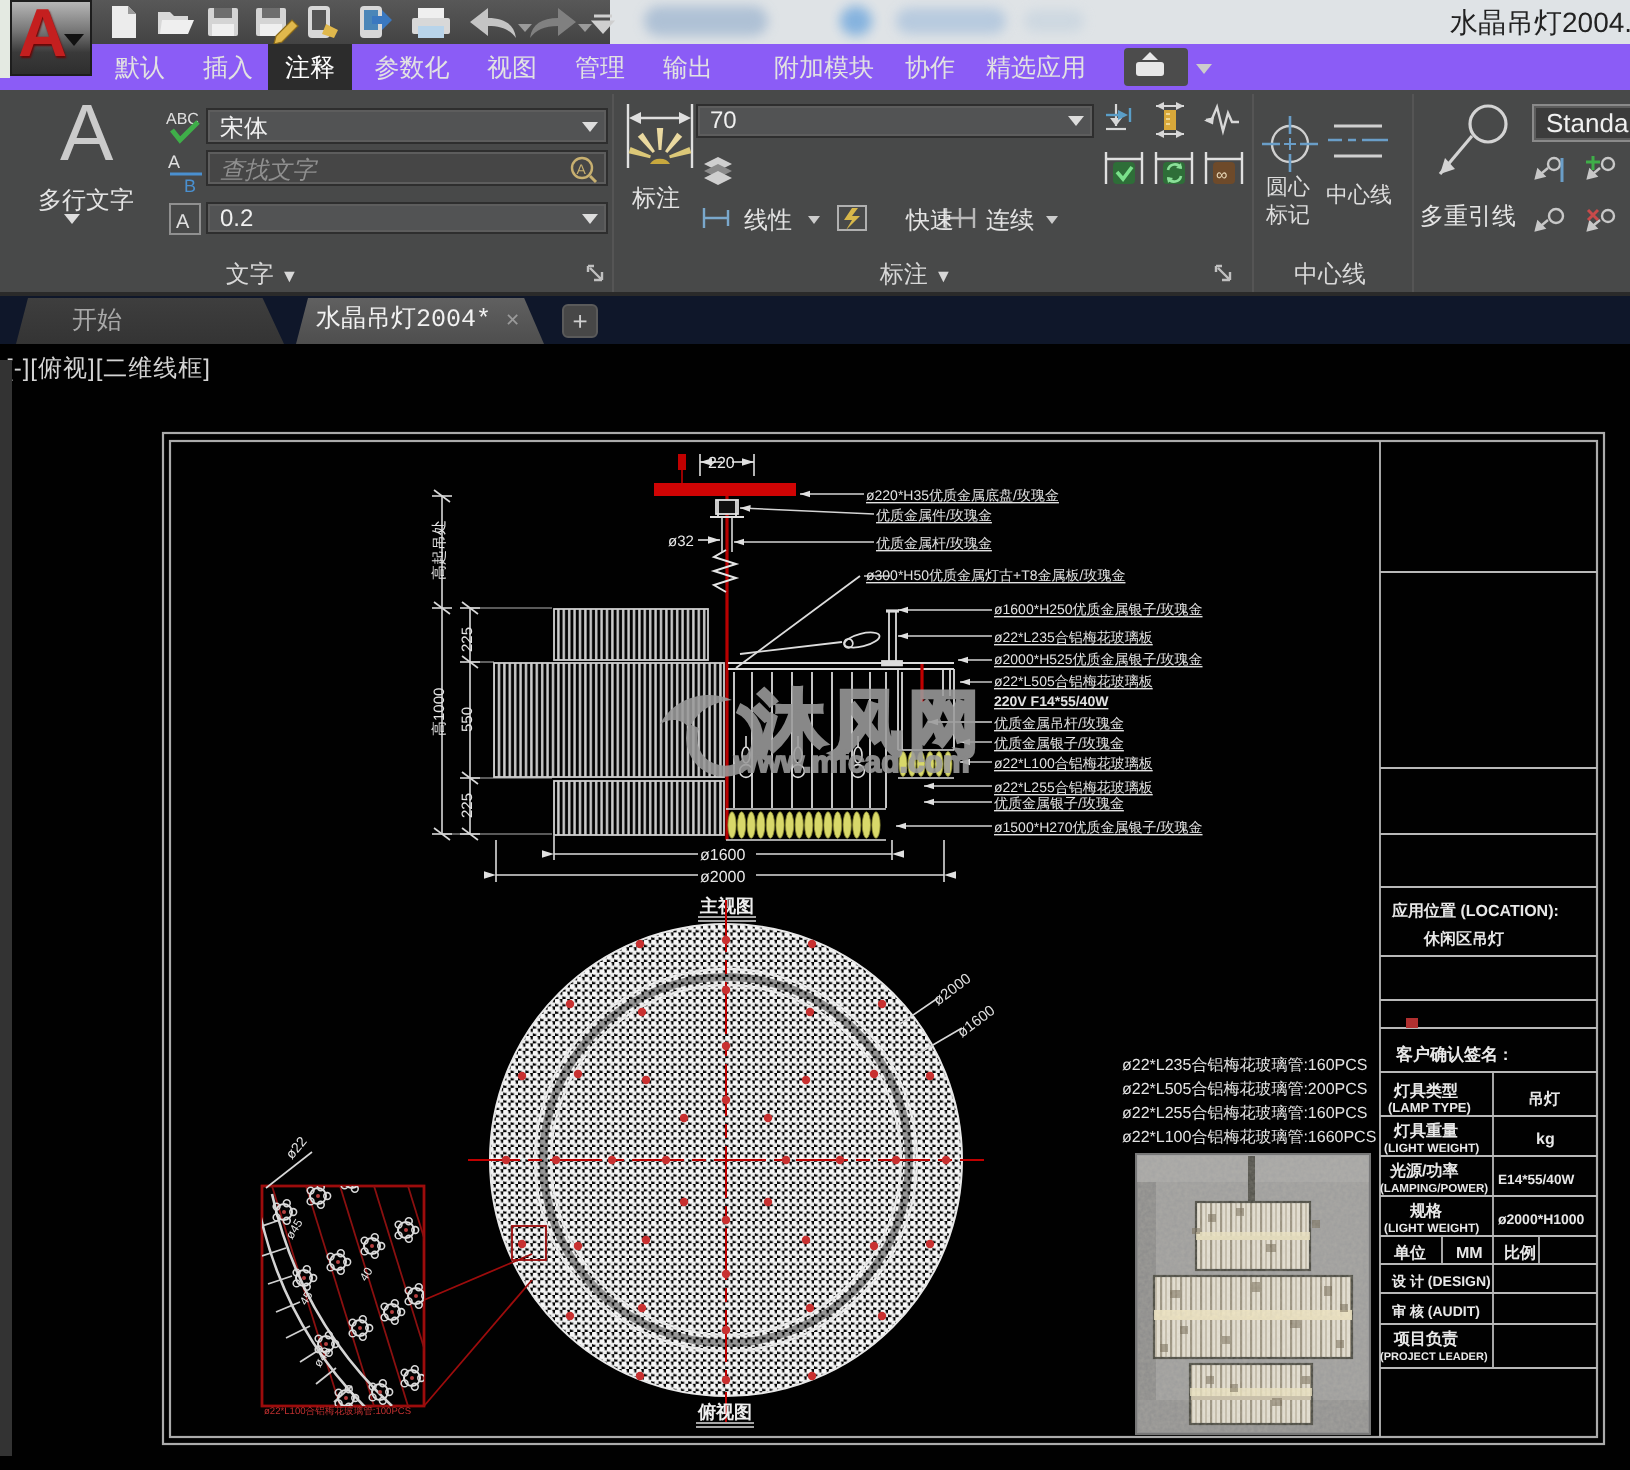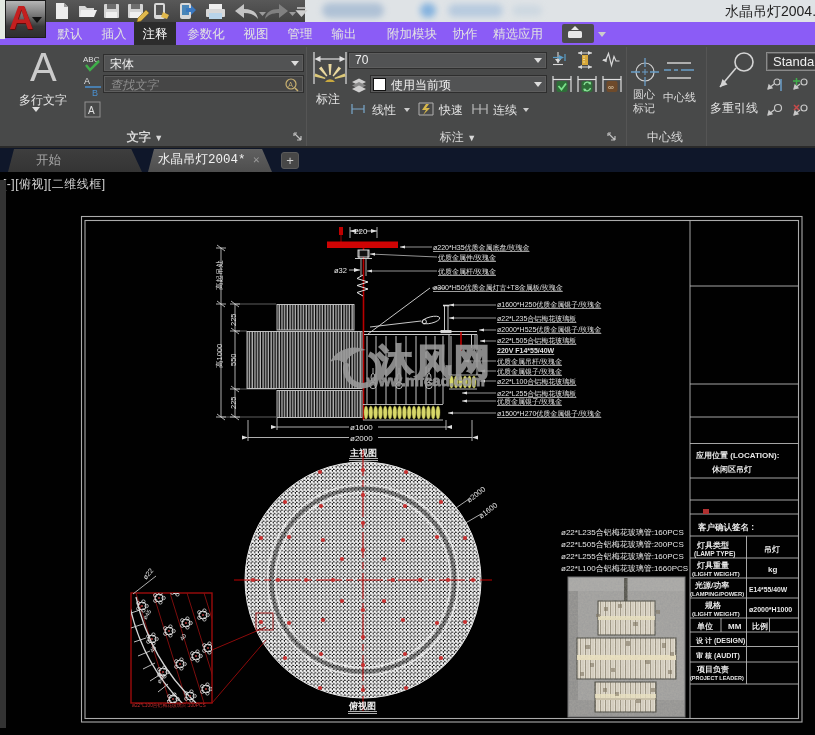--- a/index.html
+++ b/index.html
@@ -125,21 +125,25 @@
       <svg style="position:absolute;right:3px;top:2px;" width="16" height="14" viewBox="0 0 16 14">
         <circle cx="7" cy="6" r="5" fill="none" stroke="#c8b070" stroke-width="1.2"></circle>
         <text x="4.2" y="9" font-size="7" fill="#c8b070" font-family="Liberation Sans">A</text>
         <path d="M11 10 l3 3" stroke="#c8b070" stroke-width="1.5"></path>
       </svg>
     </div>
     <div class="combo" style="left:103px;top:9px;width:201px;height:18px;">
         <span class="cv">宋体</span>
         <span class="ca"></span>
       </div>
-    <div class="ptitle" style="left:110px;width:70px;font-weight:bold;">文字 <span style="font-size:9px;">▼</span></div>
+    <div class="combo" style="left:103px;top:56px;width:201px;height:16px;">
+        <span class="cv" style="top:0;">0.2</span>
+        <span class="ca" style="top:5px;"></span>
+      </div>
+    <div class="ptitle" style="left:96px;width:70px;">文字 <span style="font-size:9px;">▼</span></div>
     <svg class="abs" style="left:292px;top:86px;" width="12" height="12" viewBox="0 0 12 12">
         <path d="M2 2 h3 M2 2 v3 M3 3 l6 6 M9 9 h-4 M9 9 v-4" stroke="#c0c0c0" stroke-width="1.2" fill="none"></path>
       </svg>
     <div class="pdiv" style="left:306px;"></div>
 
     <svg class="abs" style="left:311px;top:6px;" width="38" height="37" viewBox="0 0 38 37">
       <g stroke="#e0e0e0" stroke-width="1.2" fill="none">
         <line x1="3" y1="1" x2="3" y2="33"></line>
           <line x1="35" y1="1" x2="35" y2="33"></line>
         <line x1="7" y1="8" x2="31" y2="8"></line>
@@ -194,38 +198,33 @@
       <path d="M34 34 a3.5 3.5 0 0 1 6.5 -1 M40.5 37 a3.5 3.5 0 0 1 -6.5 1" stroke="#8ae098" stroke-width="1.3" fill="none"></path>
       <path d="M40.5 30.5 l0.5 3 l-3 -0.5 z M34 40.5 l-0.5 -3 l3 0.5 z" fill="#8ae098"></path>
       <rect x="56.5" y="30" width="11" height="11" rx="2" fill="#6e4a2a"></rect>
       <text x="58" y="39" font-size="8" fill="#e8d8b8" font-family="Liberation Sans">∞</text>
     </svg>
     <svg class="abs" style="left:350px;top:31px;" width="18" height="18" viewBox="0 0 18 18">
       <path d="M2 6 l7 -3.5 l7 3.5 l-7 3.5 z" fill="#cfcfcf"></path>
       <path d="M2 9.5 l7 -3.5 l7 3.5 l-7 3.5 z" fill="#8a8a8a"></path>
       <path d="M2 13 l7 -3.5 l7 3.5 l-7 3.5 z" fill="#cfcfcf"></path>
     </svg>
-    <div class="combo" style="left:370px;top:30px;width:177px;height:18px;">
-      <span class="abs" style="left:2px;top:2px;width:13px;height:13px;background:#fff;border:1px solid #111;"></span>
-      <span class="cv" style="left:20px;">使用当前项</span>
-        <span class="ca"></span>
-    </div>
     <svg class="abs" style="left:351px;top:56px;" width="175" height="16" viewBox="0 0 175 16">
       <g stroke="#7aa8cc" stroke-width="1.2" fill="none">
         <path d="M1 3 v10 M1 8 h12 M13 4 v8"></path>
       </g>
       <g stroke="#b8b8b8" stroke-width="1.2" fill="none">
           <path d="M122 3 v10 M129 3 v10 M136 3 v10 M122 8 h14"></path>
         </g>
       <path d="M68 2 h14 v12 h-14 z" fill="none" stroke="#b0b0b0" stroke-width="1"></path>
       <path d="M75 3 l-4 6 h4 l-3 5 l7 -7 h-4 l3 -4 z" fill="#d8b84a"></path>
     </svg>
     <div class="rlab" style="left:372px;top:57px;">线性</div>
     <div class="abs" style="left:404px;top:63px;width:0;height:0;border-left:3.5px solid transparent;border-right:3.5px solid transparent;border-top:4.5px solid #ccc;"></div>
-    <div class="rlab" style="left:439px;top:57px;">快速</div>
+    <div class="rlab" style="left:453px;top:57px;">快速</div>
     <div class="rlab" style="left:493px;top:57px;">连续</div>
     <div class="abs" style="left:523px;top:63px;width:0;height:0;border-left:3.5px solid transparent;border-right:3.5px solid transparent;border-top:4.5px solid #ccc;"></div>
     <div class="ptitle" style="left:420px;width:76px;">标注 <span style="font-size:9px;">▼</span></div>
     <svg class="abs" style="left:606px;top:86px;" width="12" height="12" viewBox="0 0 12 12">
         <path d="M2 2 h3 M2 2 v3 M3 3 l6 6 M9 9 h-4 M9 9 v-4" stroke="#c0c0c0" stroke-width="1.2" fill="none"></path>
       </svg>
     <div class="pdiv" style="left:626px;"></div>
 
     <svg class="abs" style="left:630px;top:12px;" width="30" height="30" viewBox="0 0 30 30">
       <circle cx="15" cy="15" r="9" fill="none" stroke="#d0d0d0" stroke-width="1.2"></circle>

